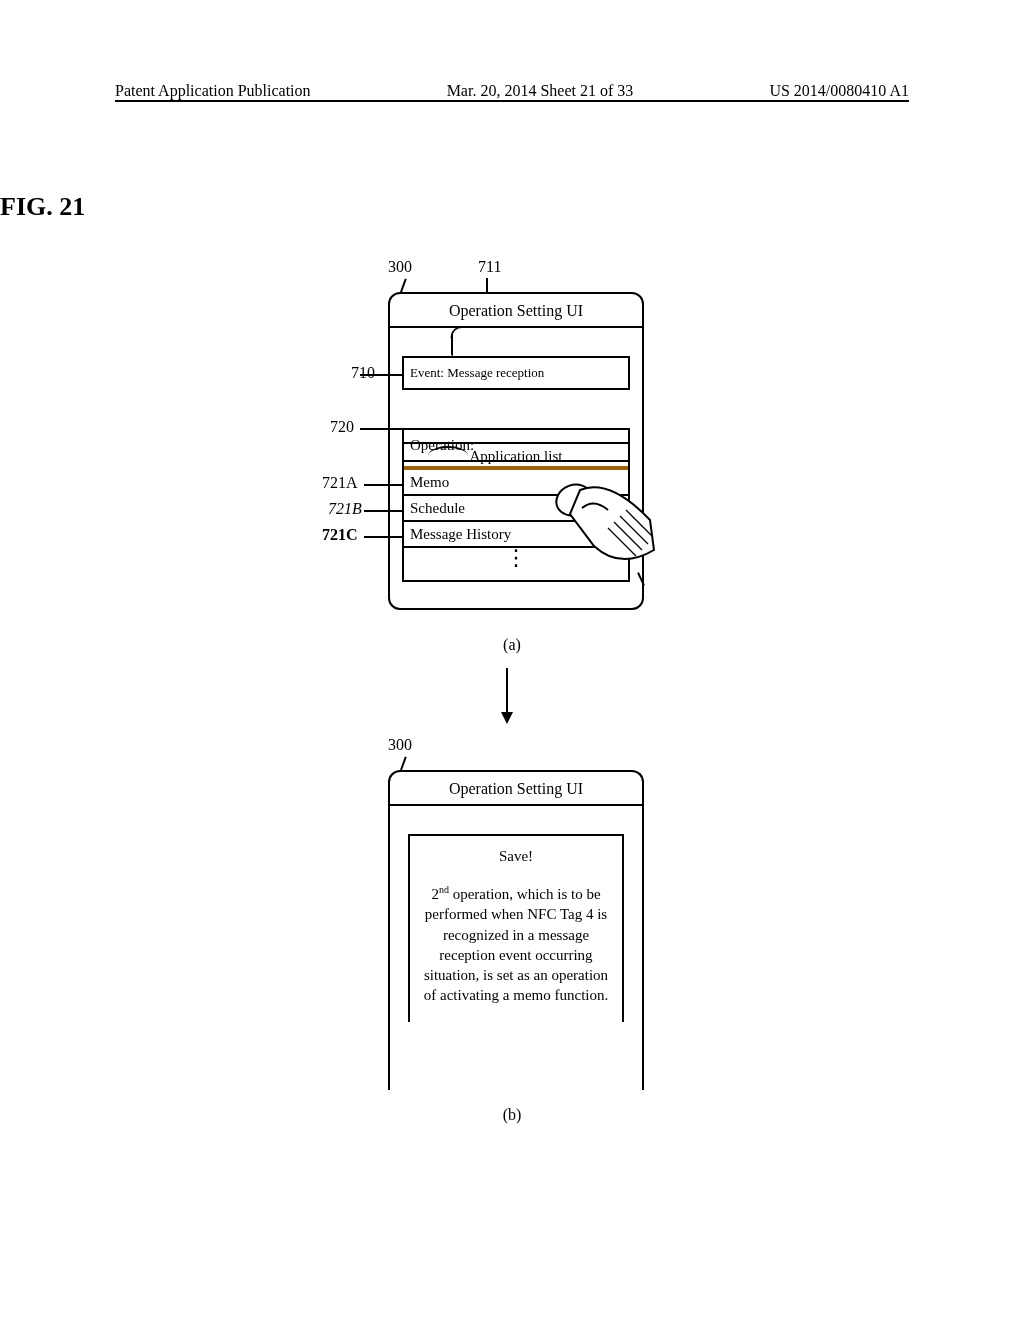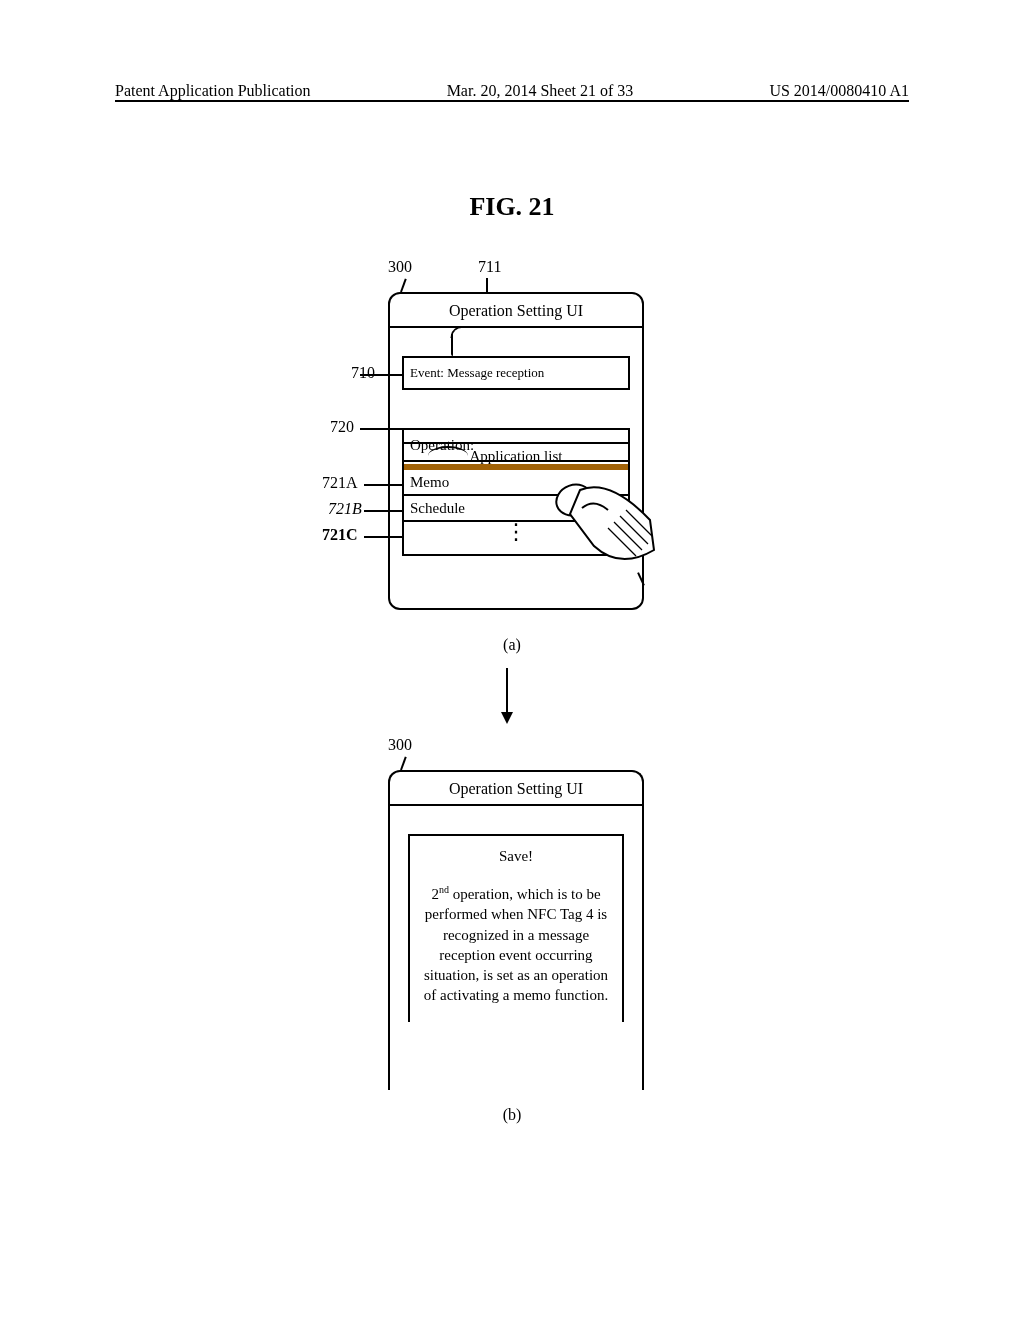--- a/index.html
+++ b/index.html
@@ -24,21 +24,20 @@
   .header-rule {
     position: absolute;
     top: 100px;
     left: 115px; right: 115px;
     border-top: 2px solid #000;
   }
   .fig-title {
     position: absolute;
     top: 192px;
     left: 0; right: 0;
-    text-align: center;
     font-weight: bold;
     font-size: 26px;
   }
 
   
   .panel-a {
     position: absolute;
     left: 388px;
     top: 292px;
     width: 256px;
@@ -77,21 +76,21 @@
   .panel-a .app-list {
     position: absolute;
     left: 12px; right: 12px;
     top: 148px;
     border: 2px solid #000;
     border-bottom: none;
     font-size: 15px;
   }
   .panel-a .app-list .hdr {
     text-align: center;
-    border-bottom: 6px solid #a16207;
+    border-bottom: 4px solid #a16207;
     height: 26px; line-height: 24px;
   }
   .panel-a .app-list .row {
     height: 26px; line-height: 24px;
     border-bottom: 2px solid #000;
     padding-left: 6px;
   }
   .panel-a .app-list .row-last {
     height: 34px;
     border-bottom: 2px solid #000;
@@ -229,20 +228,21 @@
 <div class="tick" style="left:364px; top:536px; width:38px;"></div>
 
 <div class="panel-a">
   <div class="title-a">Operation Setting UI</div>
   <div class="field-event">Event: Message reception</div>
   <div class="field-operation">Operation:</div>
   <div class="app-list">
     <div class="hdr">Application list</div>
     <div class="row">Memo</div>
     <div class="row">Schedule</div>
+    <div class="row">Message History</div>
     <div class="row-last"><span class="vdots">⋮</span></div>
   </div>
 </div>
 
 <svg class="finger" viewBox="0 0 110 100">
   <g fill="#fff" stroke="#000" stroke-width="2">
     <ellipse cx="24" cy="20" rx="18" ry="15" transform="rotate(-20 24 20)"></ellipse>
     <path d="M 30 10 Q 60 -2 100 40 L 104 70 Q 70 90 44 66 L 20 34 Z"></path>
     <path d="M 32 28 Q 44 18 58 30" fill="none"></path>
   </g>

